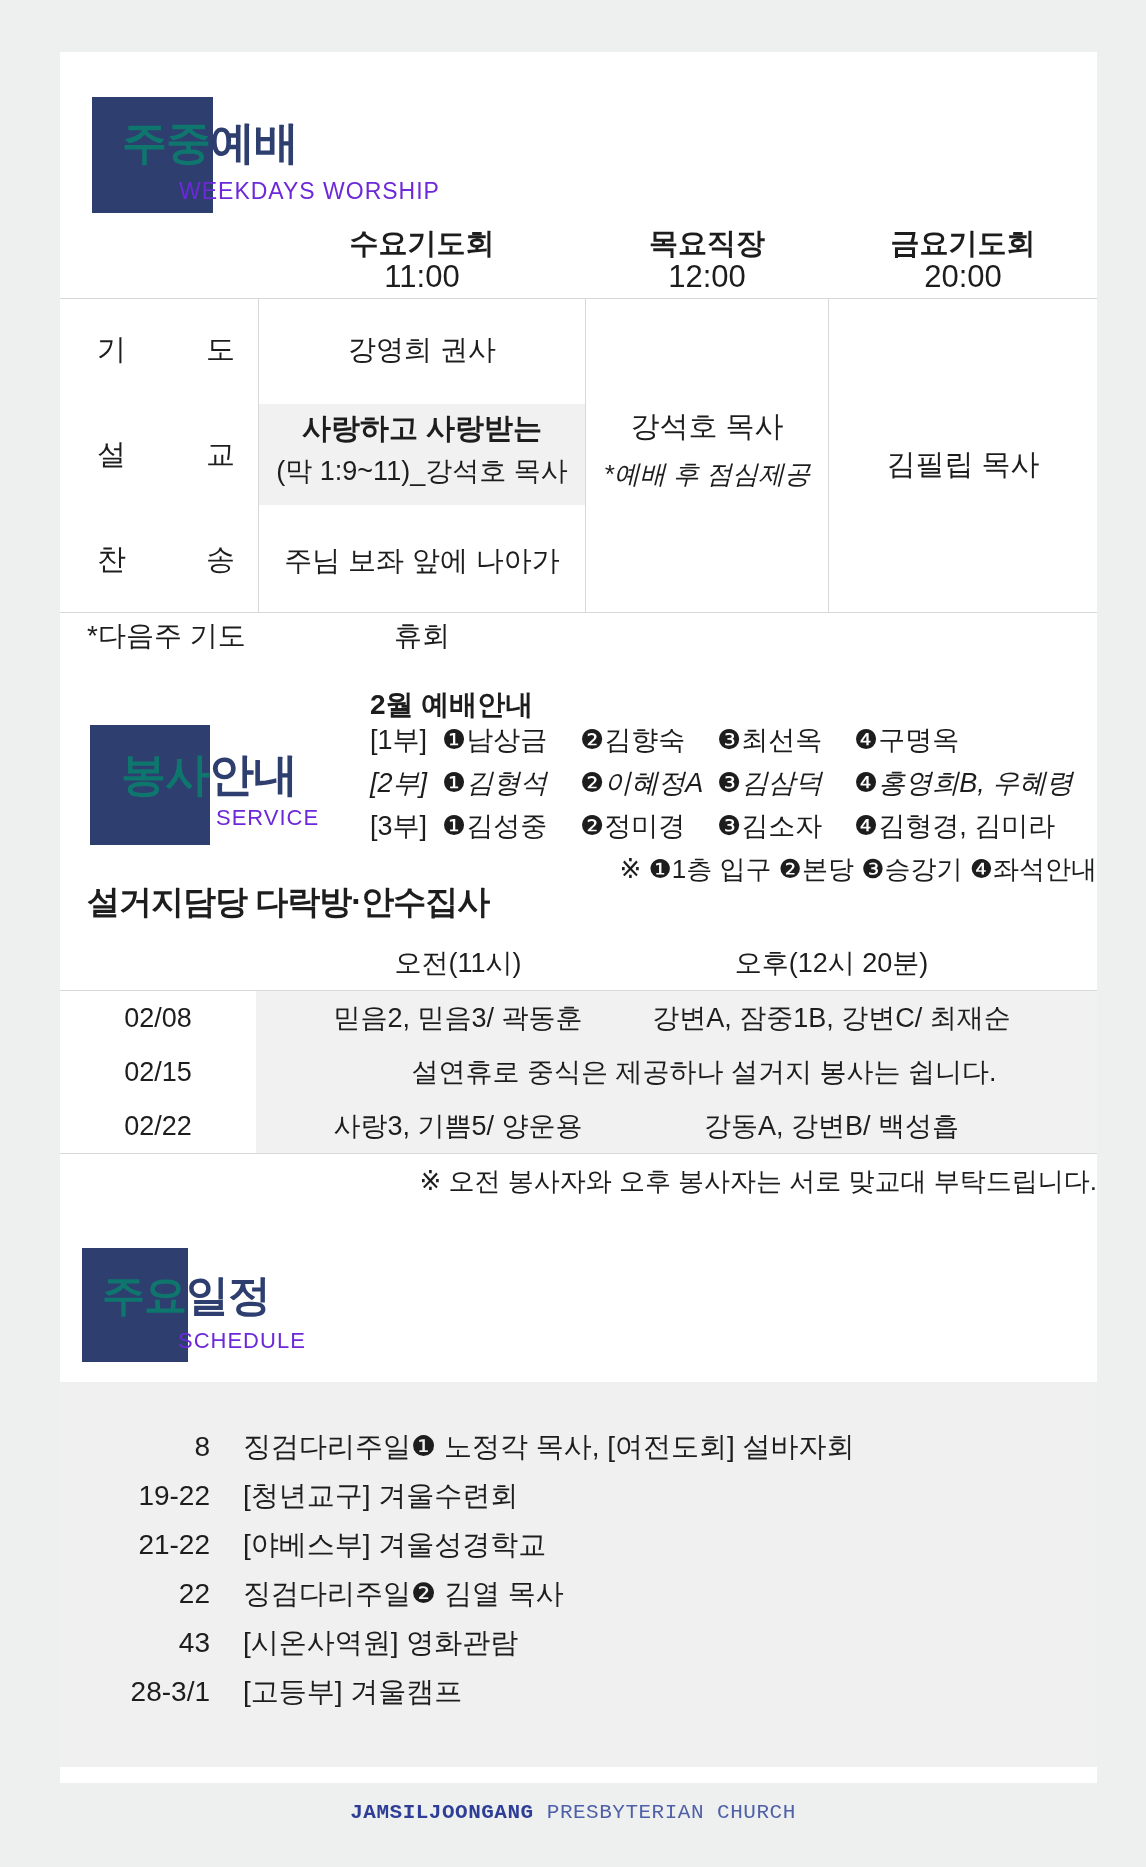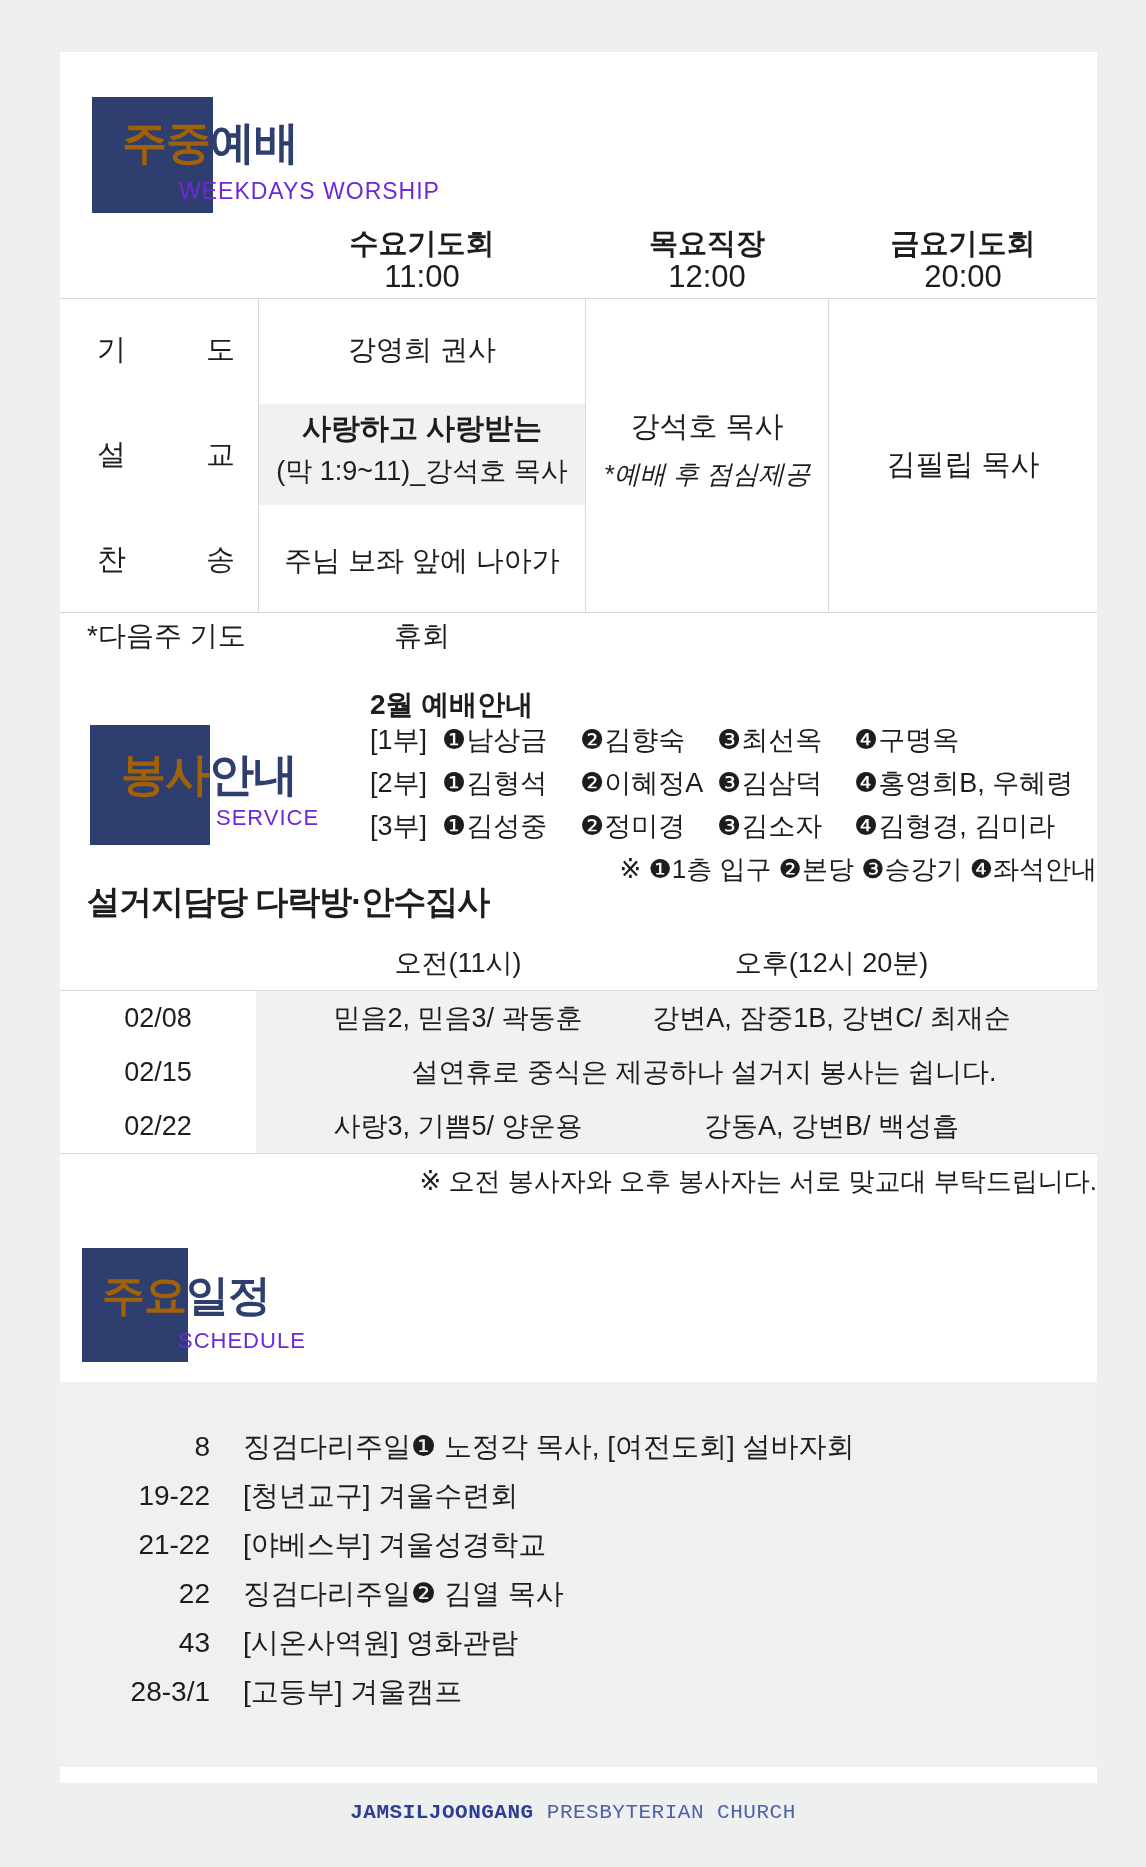--- a/index.html
+++ b/index.html
@@ -10,21 +10,21 @@
     font-family:"Liberation Sans","DejaVu Sans",sans-serif;
     color:#1d1d1d;
   }
   .abs { position:absolute; line-height:1; }
   .sheet { background:#ffffff; }
   .center { text-align:center; }
   .right { text-align:right; }
   .bold { font-weight:bold; }
   .logo-square { background:#2d3e6f; }
   .logo-main { font-weight:bold; letter-spacing:-1px; white-space:nowrap; }
-  .logo-main .hl { color:#a16207; }
+  .logo-main .hl { color:#0f766e; }
   .logo-main .rest { color:#2d3e6f; }
   .logo-sub { color:#6d28d9; letter-spacing:1px; white-space:nowrap; }
   .hline { background:#d8d8d8; height:1px; }
   .vline { background:#d8d8d8; width:1px; }
   .row-label { width:138px; display:flex; justify-content:space-between; font-size:29px; }
   .graycell { background:#f1f1f1; }
   .part-line { font-size:27px; white-space:nowrap; }
   .part-line .part { display:inline-block; width:72px; }
   .part-line .s1 { display:inline-block; width:138px; }
   .part-line .s2 { display:inline-block; width:137px; }
@@ -86,21 +86,21 @@
   <div class="abs" style="left:87px;top:622px;font-size:28px;">*다음주 기도</div>
   <div class="abs center" style="left:259px;top:622px;width:326px;font-size:28px;">휴회</div>
 
   <div class="abs logo-square" style="left:90px;top:725px;width:120px;height:120px;"></div>
   <div class="abs logo-main" style="left:121px;top:752px;font-size:45px;"><span class="hl">봉사</span><span class="rest">안내</span></div>
   <div class="abs logo-sub" style="left:216px;top:807px;font-size:22px;">SERVICE</div>
 
   <div class="abs bold" style="left:370px;top:691px;font-size:28px;">2월 예배안내</div>
 
   <div class="abs part-line" style="left:370px;top:727px;"><span class="part">[1부]</span><span class="s1">❶남상금</span><span class="s2">❷김향숙</span><span class="s3">❸최선옥</span><span>❹구명옥</span></div>
-  <div class="abs part-line" style="left:370px;top:770px;"><span class="part">[2부]</span><span class="s1">❶김형석</span><span class="s2">❷이혜정A</span><span class="s3">❸김삼덕</span><span>❹홍영희B, 우혜령</span></div>
+  <div class="abs part-line" style="left:370px;top:770px;font-style:italic;"><span class="part">[2부]</span><span class="s1">❶김형석</span><span class="s2">❷이혜정A</span><span class="s3">❸김삼덕</span><span>❹홍영희B, 우혜령</span></div>
   <div class="abs part-line" style="left:370px;top:813px;"><span class="part">[3부]</span><span class="s1">❶김성중</span><span class="s2">❷정미경</span><span class="s3">❸김소자</span><span>❹김형경, 김미라</span></div>
 
   <div class="abs right" style="left:500px;top:856px;width:597px;font-size:26px;">※ ❶1층 입구 ❷본당 ❸승강기 ❹좌석안내</div>
 
   <div class="abs bold" style="left:87px;top:885px;font-size:33px;letter-spacing:-1px;">설거지담당 다락방·안수집사</div>
 
   <div class="abs center" style="left:256px;top:950px;width:404px;font-size:27px;">오전(11시)</div>
   <div class="abs center" style="left:613px;top:950px;width:437px;font-size:27px;">오후(12시 20분)</div>
 
   <div class="abs hline" style="left:60px;top:990px;width:1037px;"></div>

